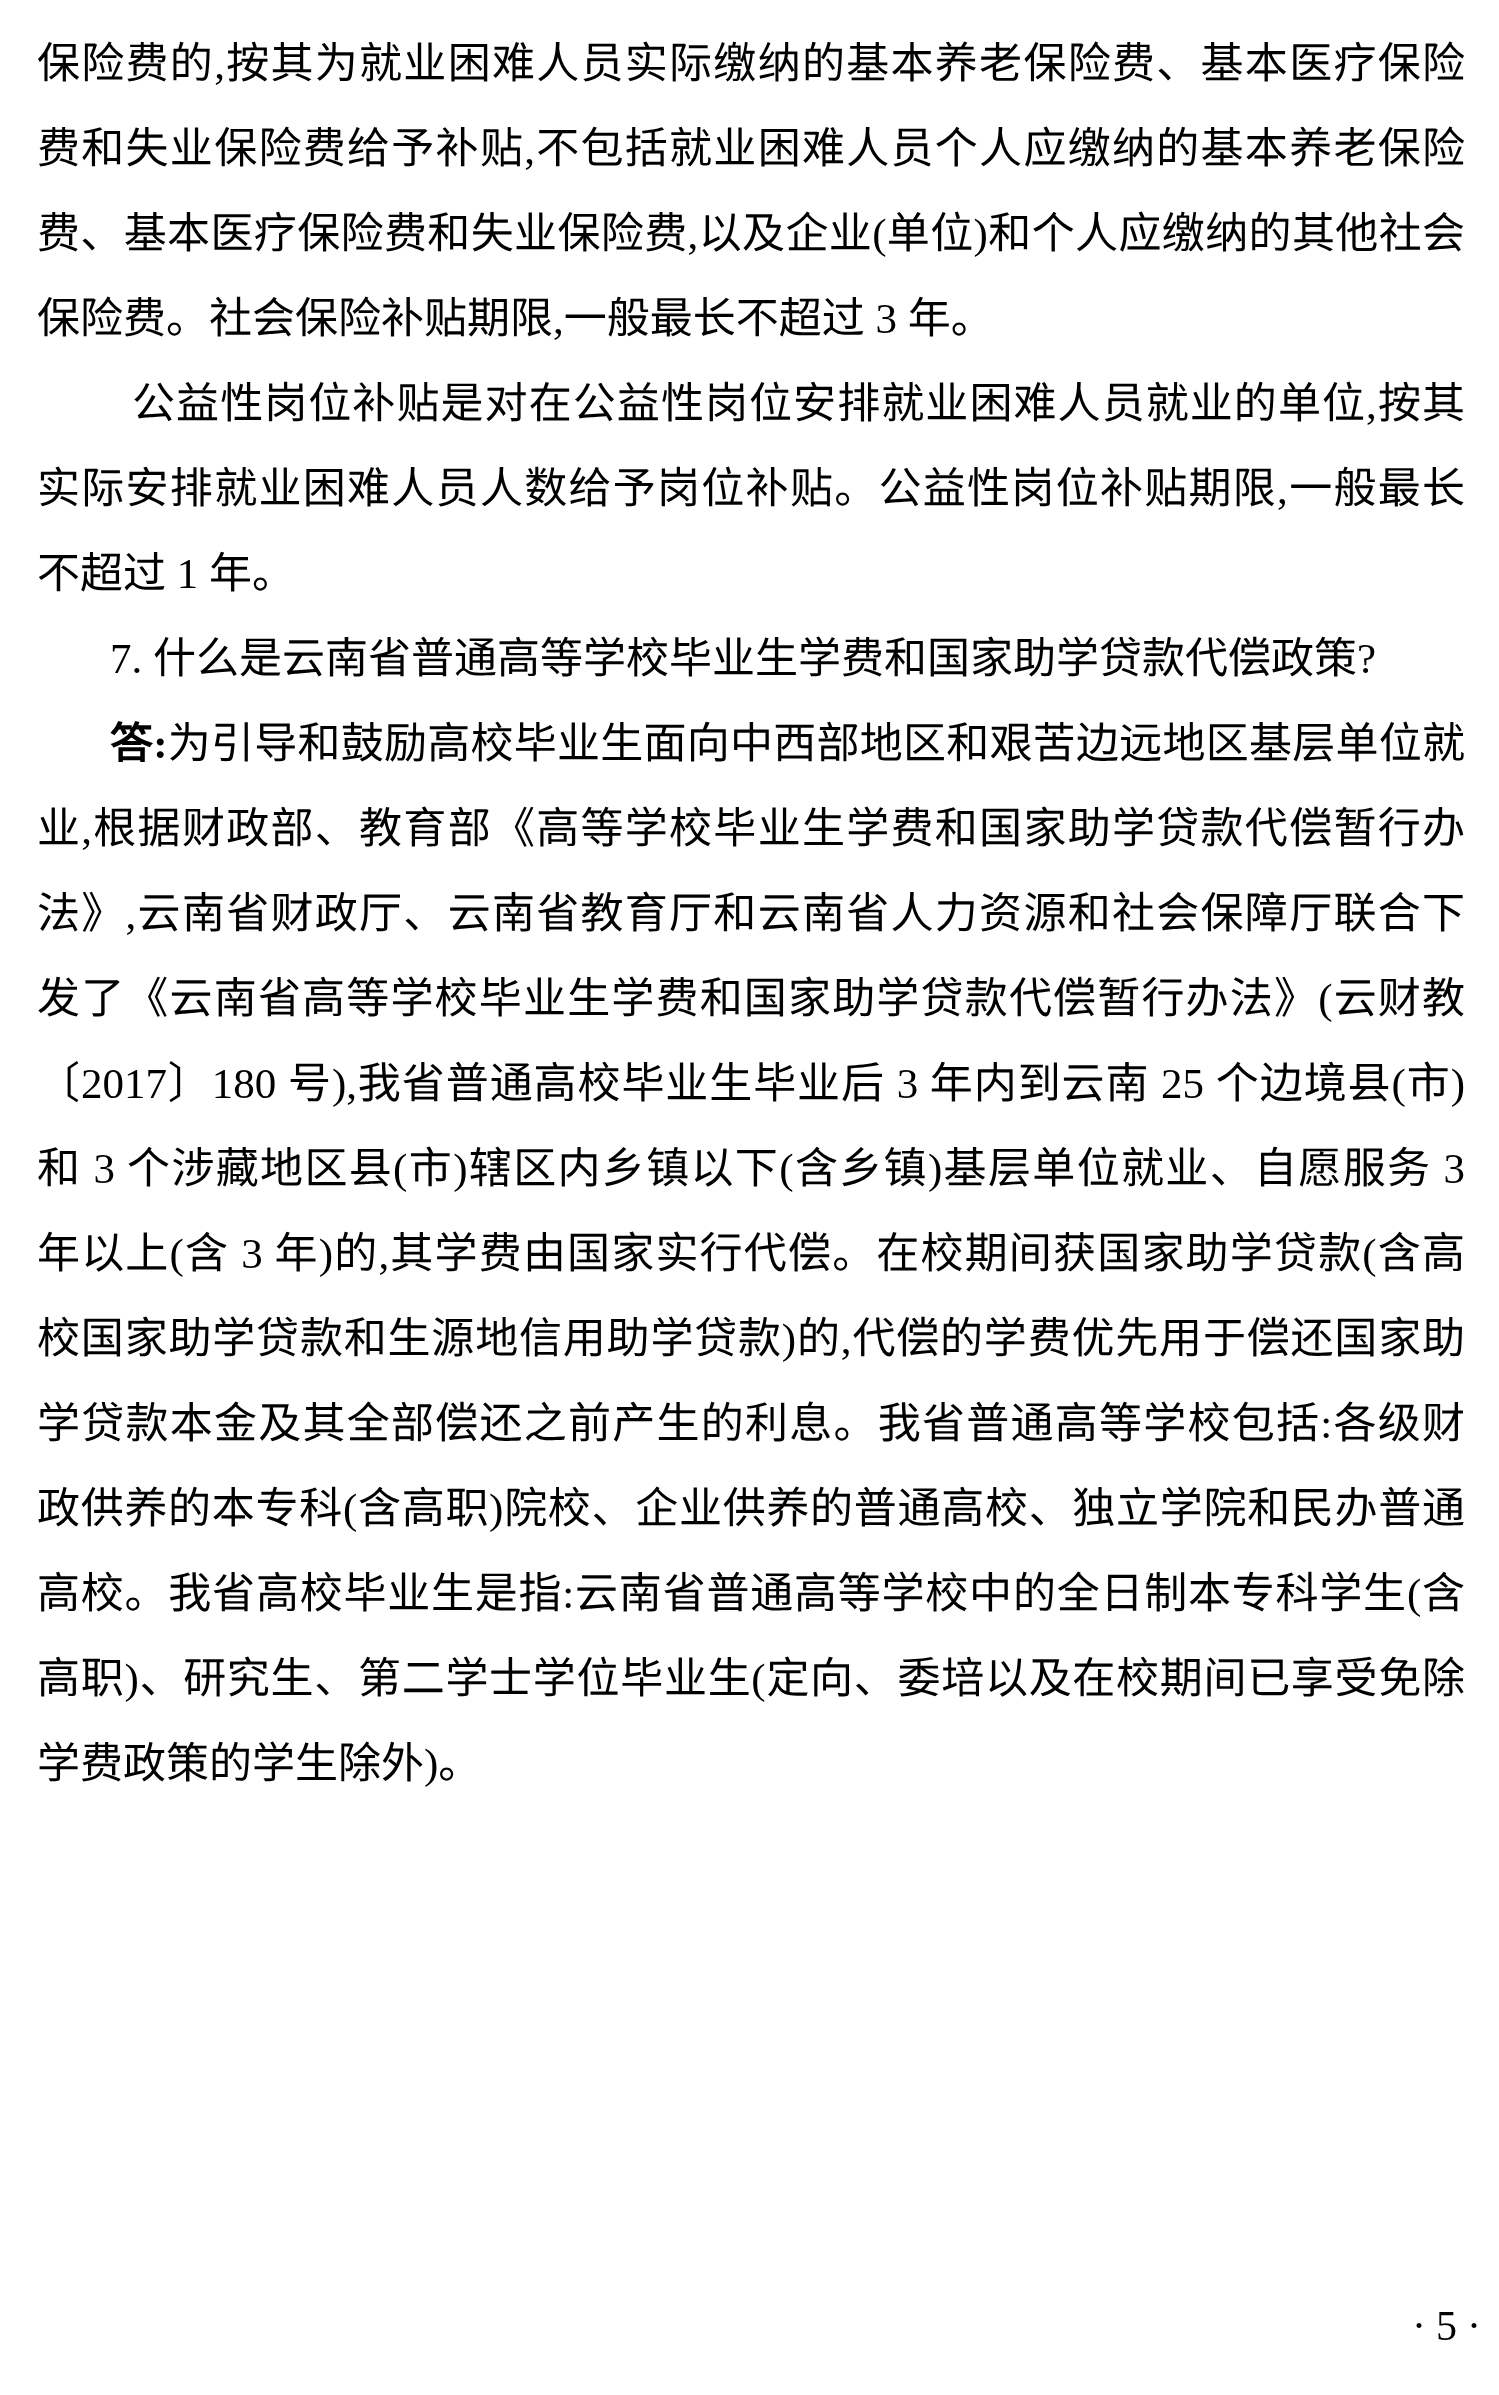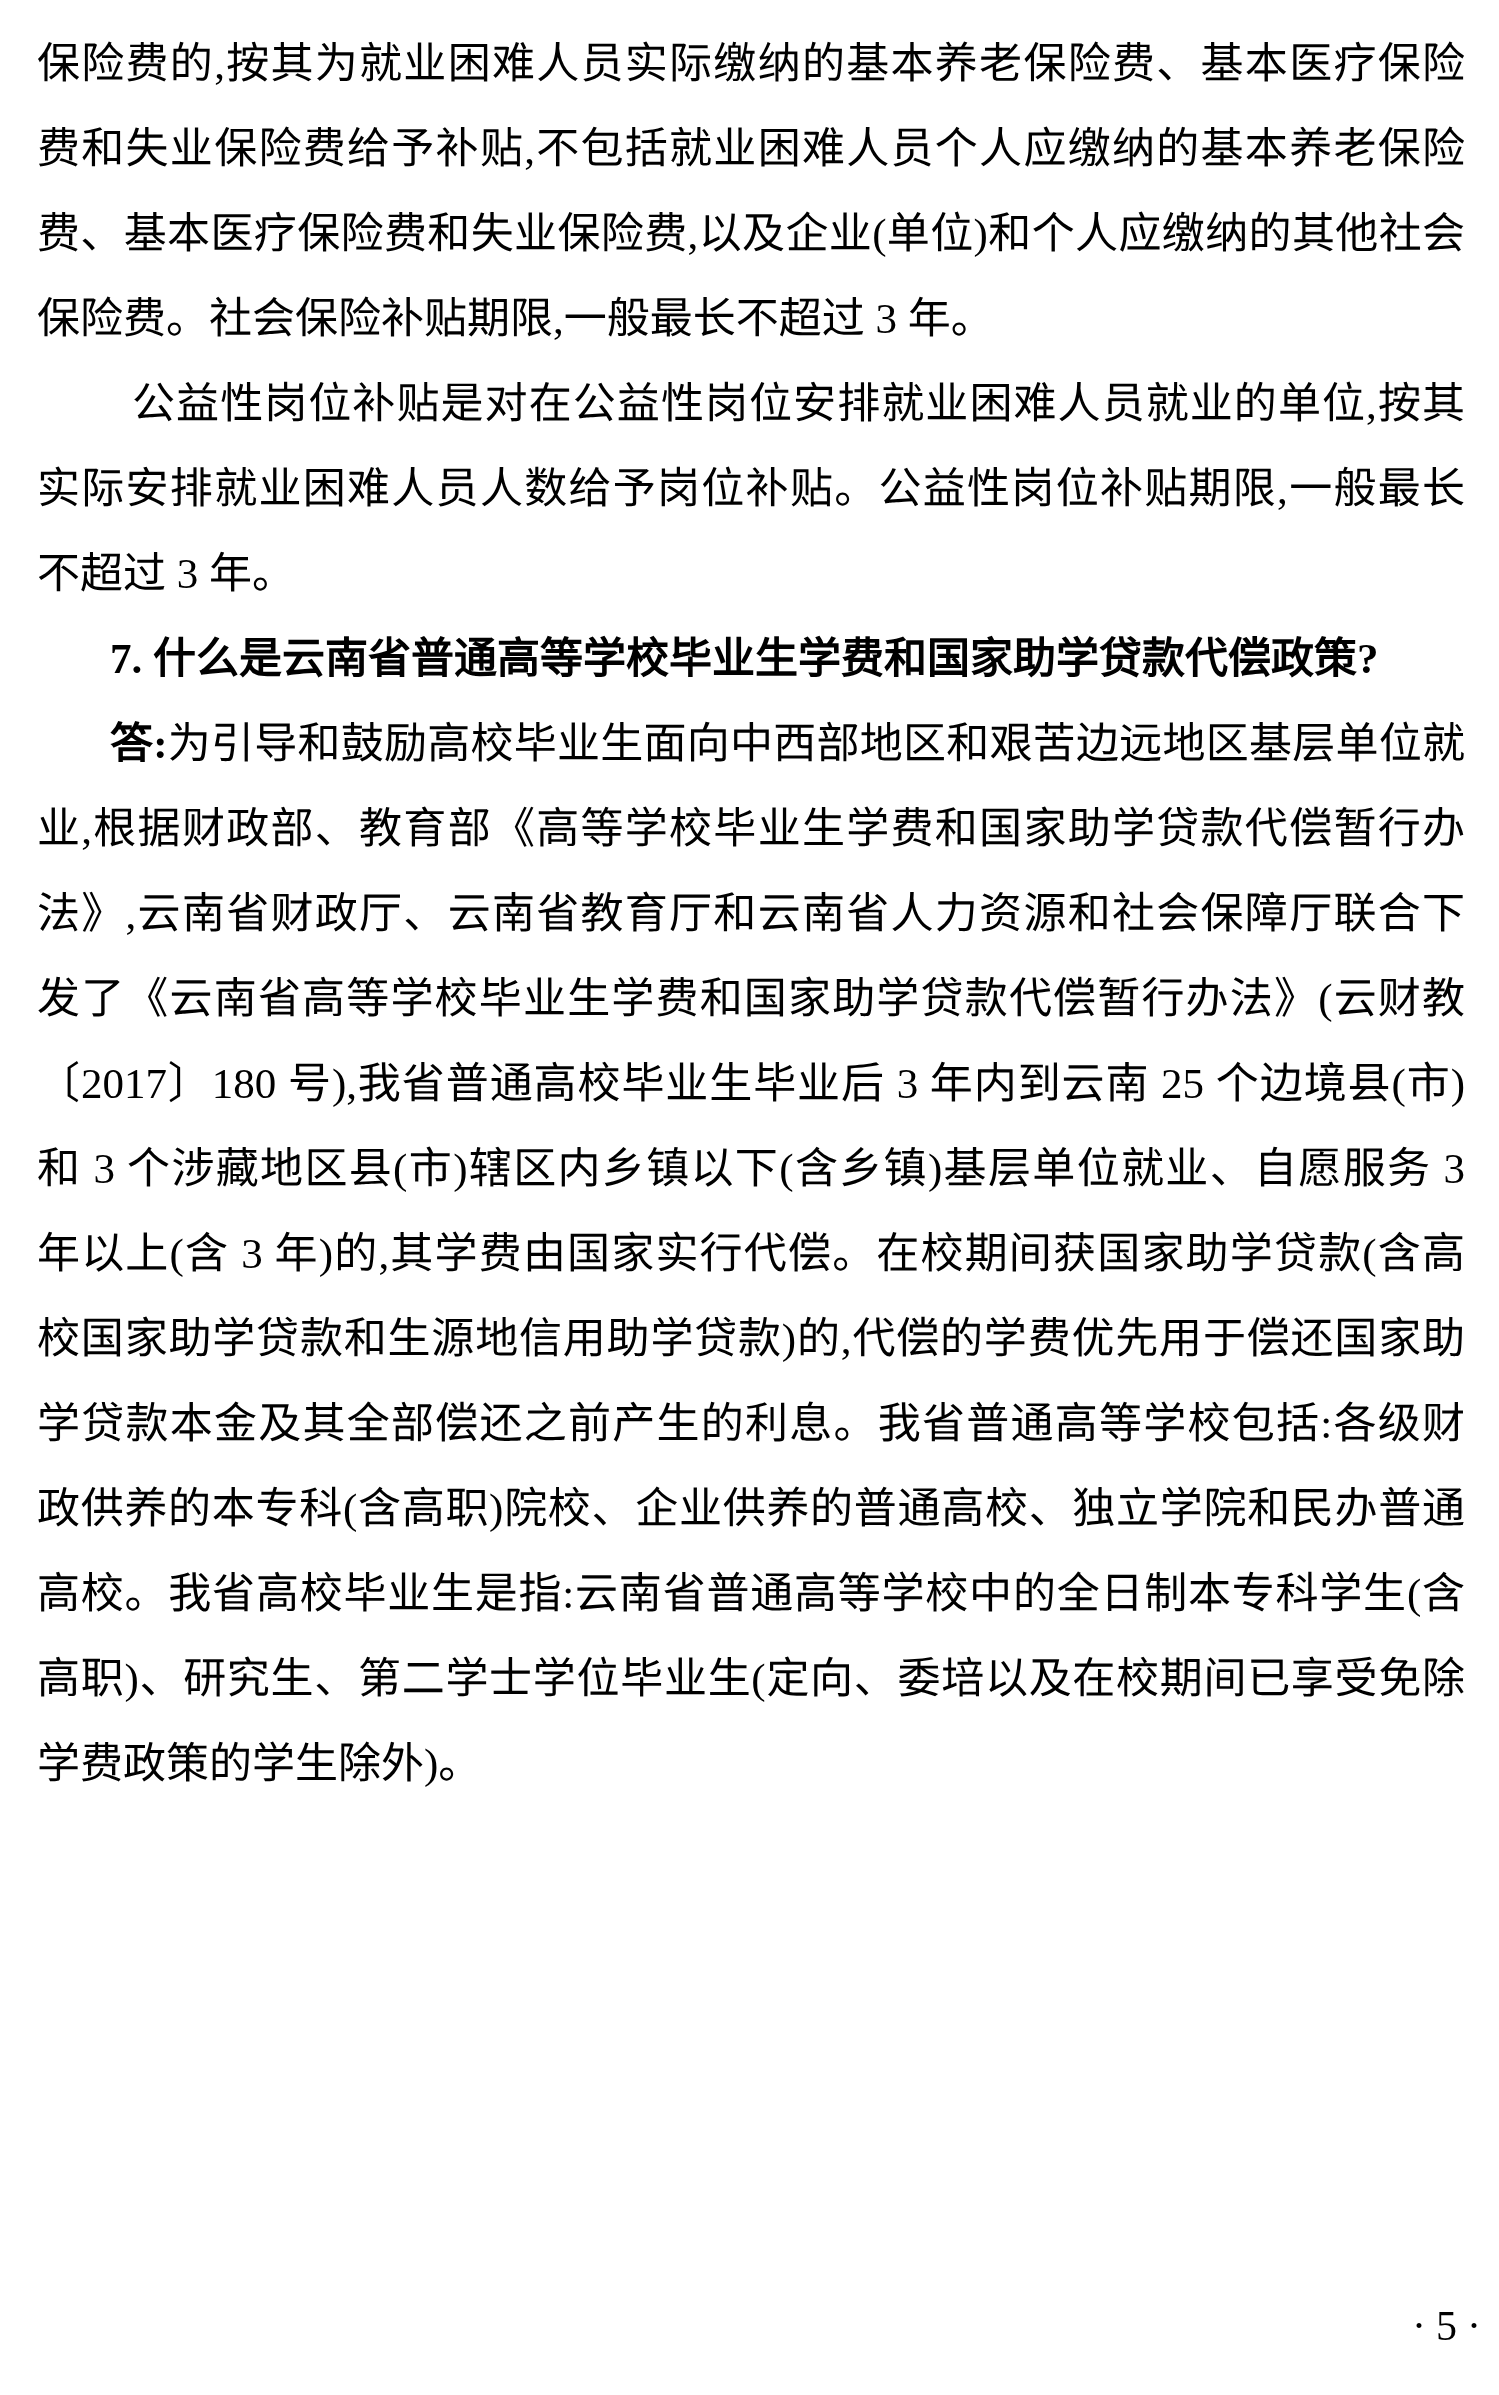--- a/index.html
+++ b/index.html
@@ -29,21 +29,21 @@
     line-height: 85px;
     text-align: justify;
     text-align-last: left;
     font-weight: 400;
     word-break: break-all;
   }
   .para.indent {
     text-indent: 95px;
   }
   .para.question {
-    font-weight: 700;
+    font-weight: 400;
     text-indent: 73px;
   }
   .para.answer {
     text-indent: 73px;
   }
   .answer-label {
     font-weight: 700;
   }
   .page-number {
     position: absolute;
@@ -54,18 +54,18 @@
     letter-spacing: 10px;
     font-weight: 400;
   }
 </style>
 </head>
 <body>
 
 <div class="page">
   <div class="text-block">
     <p class="para">保险费的,按其为就业困难人员实际缴纳的基本养老保险费、基本医疗保险费和失业保险费给予补贴,不包括就业困难人员个人应缴纳的基本养老保险费、基本医疗保险费和失业保险费,以及企业(单位)和个人应缴纳的其他社会保险费。社会保险补贴期限,一般最长不超过 3 年。</p>
-    <p class="para indent">公益性岗位补贴是对在公益性岗位安排就业困难人员就业的单位,按其实际安排就业困难人员人数给予岗位补贴。公益性岗位补贴期限,一般最长不超过 3 年。</p>
+    <p class="para indent">公益性岗位补贴是对在公益性岗位安排就业困难人员就业的单位,按其实际安排就业困难人员人数给予岗位补贴。公益性岗位补贴期限,一般最长不超过 1 年。</p>
     <p class="para question">7. 什么是云南省普通高等学校毕业生学费和国家助学贷款代偿政策?</p>
     <p class="para answer"><span class="answer-label">答:</span><span>为引导和鼓励高校毕业生面向中西部地区和艰苦边远地区基层单位就业,根据财政部、教育部《高等学校毕业生学费和国家助学贷款代偿暂行办法》,云南省财政厅、云南省教育厅和云南省人力资源和社会保障厅联合下发了《云南省高等学校毕业生学费和国家助学贷款代偿暂行办法》(云财教〔2017〕180 号),我省普通高校毕业生毕业后 3 年内到云南 25 个边境县(市)和 3 个涉藏地区县(市)辖区内乡镇以下(含乡镇)基层单位就业、自愿服务 3 年以上(含 3 年)的,其学费由国家实行代偿。在校期间获国家助学贷款(含高校国家助学贷款和生源地信用助学贷款)的,代偿的学费优先用于偿还国家助学贷款本金及其全部偿还之前产生的利息。我省普通高等学校包括:各级财政供养的本专科(含高职)院校、企业供养的普通高校、独立学院和民办普通高校。我省高校毕业生是指:云南省普通高等学校中的全日制本专科学生(含高职)、研究生、第二学士学位毕业生(定向、委培以及在校期间已享受免除学费政策的学生除外)。</span></p>
   </div>
   <div class="page-number">·5·</div>
 </div>
 
 </body></html>

